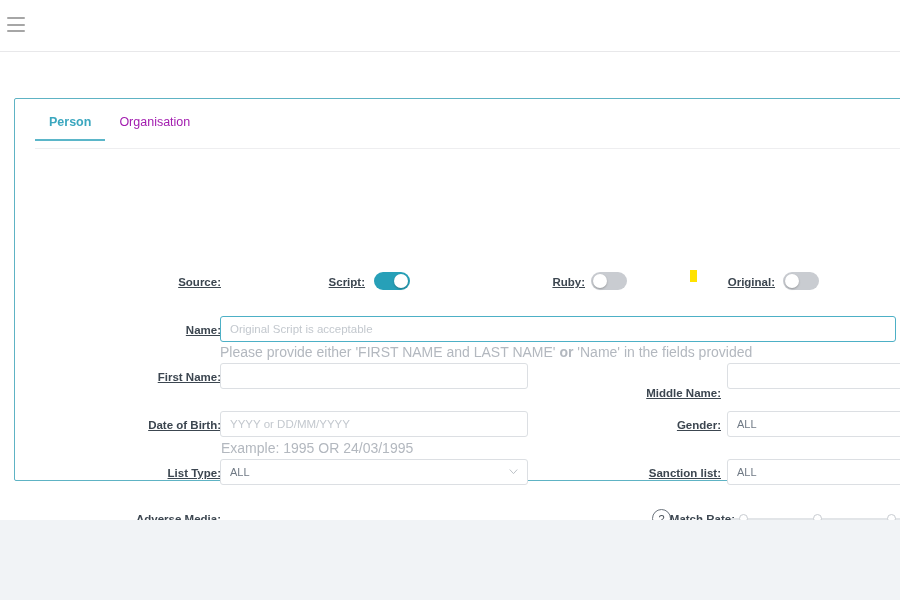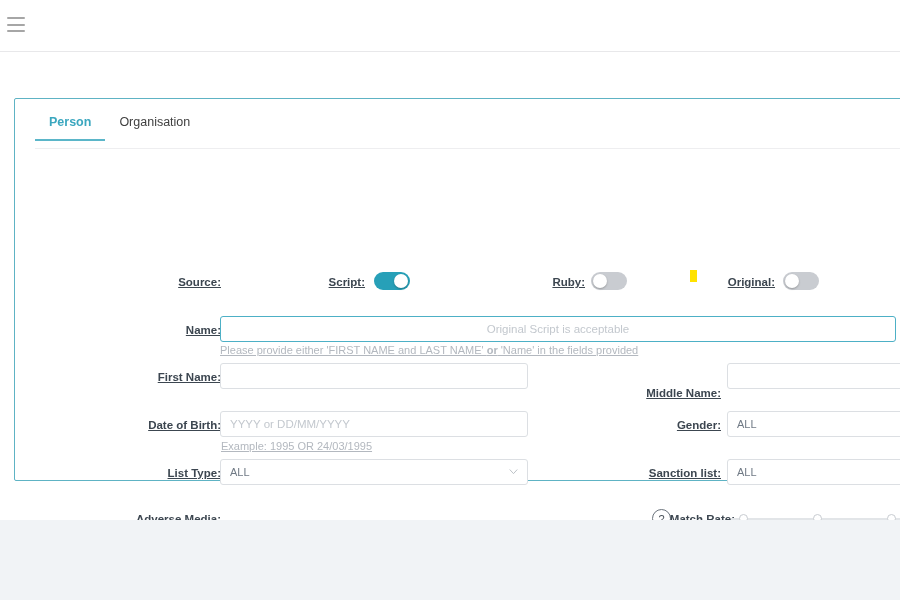--- a/index.html
+++ b/index.html
@@ -47,21 +47,21 @@
   #tabs {
     position: absolute; left: 20px; top: 14px;
     width: 920px; height: 36px;
     border-bottom: 1px solid #eeeef0;
     display: flex; align-items: flex-start;
   }
   .tab {
     position: relative;
     padding: 2px 14px 11px 14px;
     font-size: 12.5px;
-    color: #404040;
+    color: #a21caf;
     background: transparent; border: 0;
     cursor: pointer;
     font-family: "Liberation Sans", sans-serif;
   }
   .tab.active { color: #3ba7bf; font-weight: bold; }
   .tab.active::after {
     content: ""; position: absolute;
     left: 0; right: 0; bottom: -1px; height: 2px;
     background: #5bb6c9;
   }
@@ -85,24 +85,23 @@
     font-size: 11.5px;
     color: #5c6671;
     padding: 0 9px;
     font-family: "Liberation Sans", sans-serif;
     outline: none;
   }
   .fld::placeholder { color: #c3c8ce; }
   .fld.focused { border: 1px solid #4db0c6; }
   .help {
     position: absolute;
-    font-size: 11px;
+    font-size: 14px;
     color: #b3b8bf;
     white-space: nowrap;
-    text-decoration: underline;
   }
   .valbox {
     position: absolute;
     height: 26px;
     background: #ffffff;
     border: 1px solid #dcdfe3;
     border-radius: 3px;
     font-size: 11px;
     color: #707a85;
     padding: 0 9px;
@@ -239,21 +238,21 @@
     <button class="sw" style="left:576px; top:173px;">
         <i></i>
       </button>
 
     <div class="lbl" style="left:650px; top:177px; width:110px;">Original:</div>
     <button class="sw" style="left:768px; top:173px;">
         <i></i>
       </button>
 
     <div class="lbl" style="left:96px; top:225px; width:110px;">Name:</div>
-    <input class="fld focused" style="left: 205px; top: 217px; width: 676px; text-align: center;" placeholder="Original Script is acceptable">
+    <input class="fld focused" style="left: 205px; top: 217px; width: 676px;" placeholder="Original Script is acceptable">
     <div class="help" style="left:205px; top:245px;">
       <span>Please provide either 'FIRST NAME and LAST NAME' </span><b>or</b><span> 'Name' in the fields provided</span>
     </div>
 
     <div class="lbl" style="left:86px; top:272px; width:120px;">First Name:</div>
     <input class="fld" style="left: 205px; top: 264px; width: 308px;" placeholder="">
 
     <div class="lbl" style="left:586px; top:288px; width:120px;">Middle Name:</div>
     <input class="fld" style="left: 712px; top: 264px; width: 308px;" placeholder="">
 

